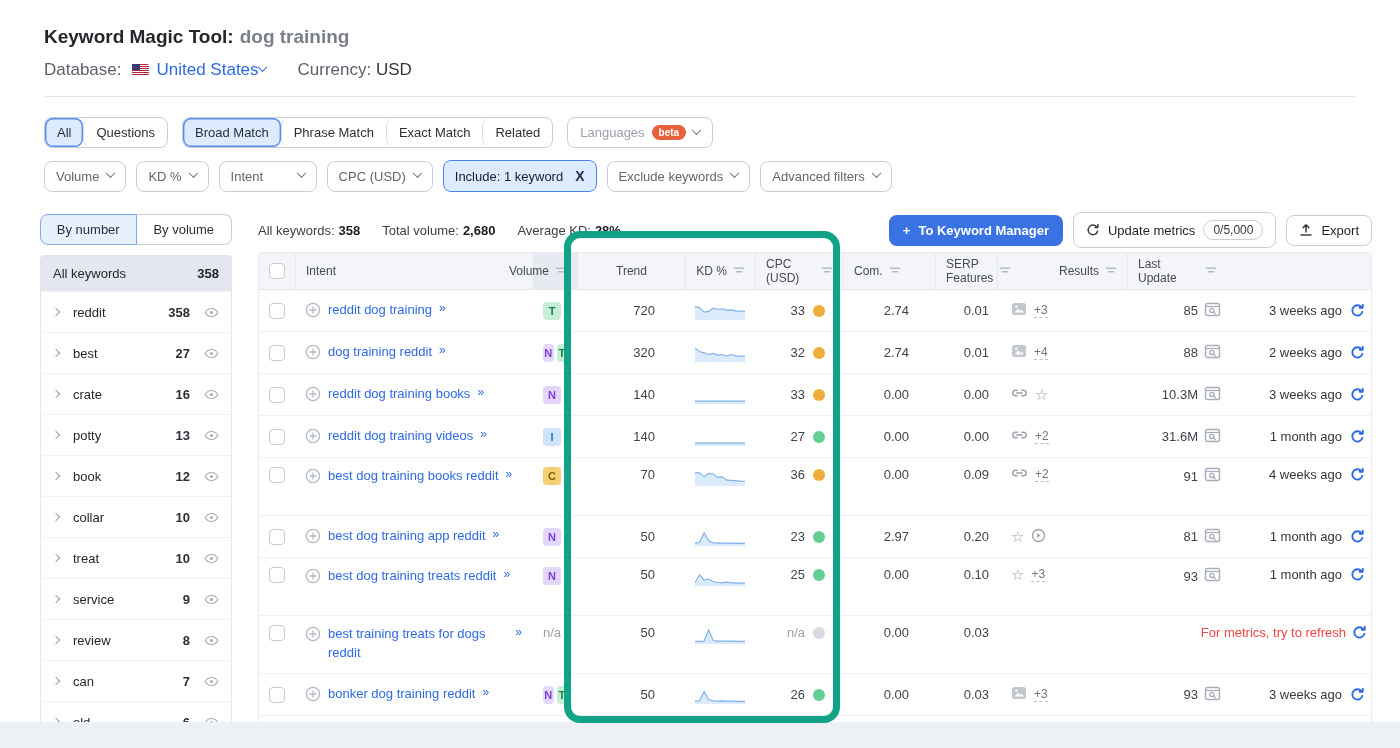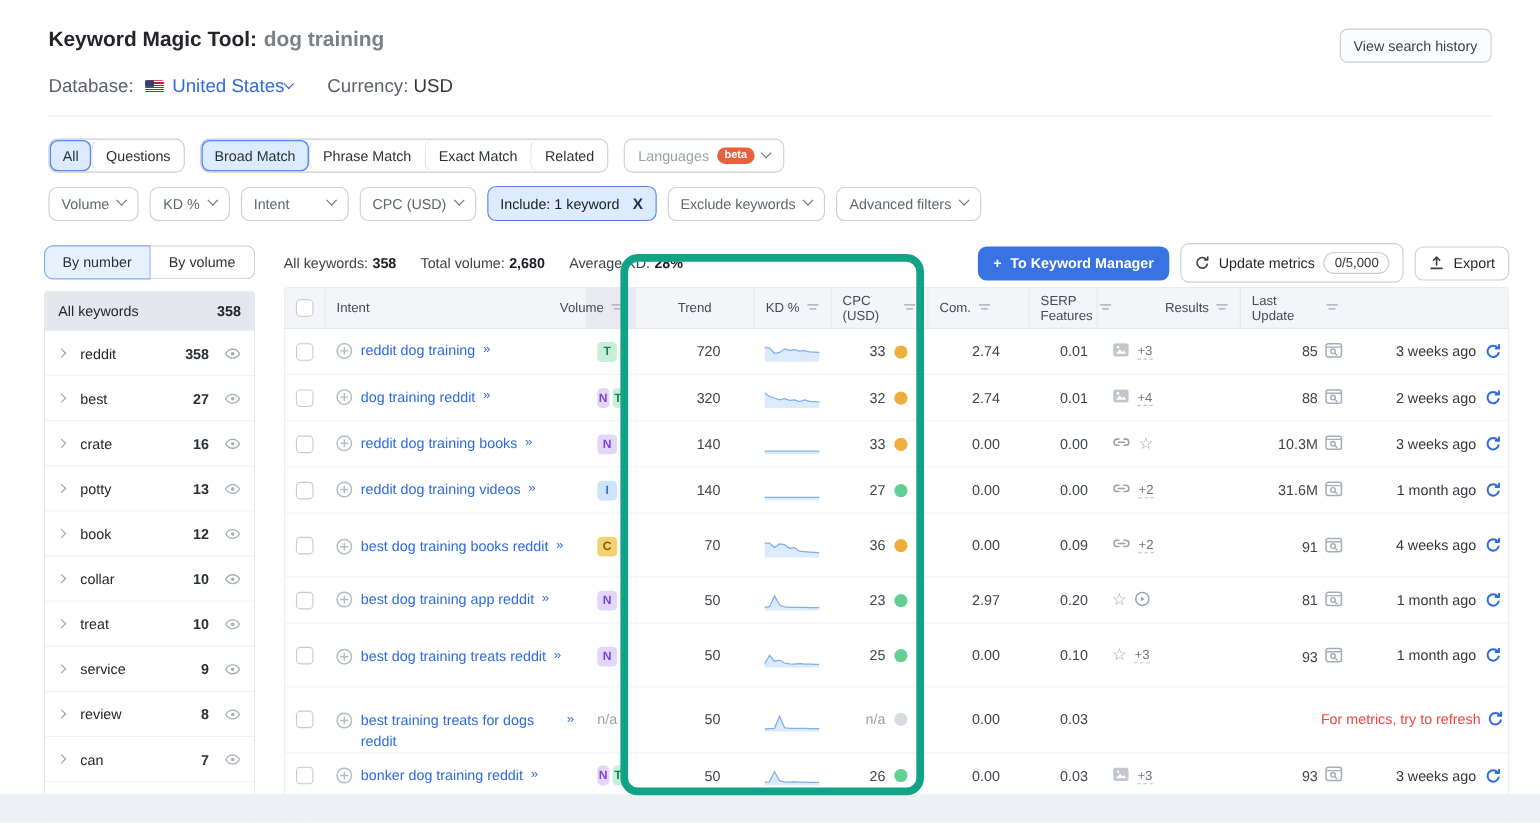--- a/index.html
+++ b/index.html
@@ -84,21 +84,21 @@
   .tbl { margin-top:6px; border:1px solid #e7e9ee; border-bottom:none; border-radius:4px 4px 0 0; }
   .t-head, .t-row { display:grid; grid-template-columns:36px 238px 44px 108px 70px 88px 92px 62px 130px 100px 146px; }
   .t-head { background:#f4f5f8; border-bottom:1px solid #e3e5ea; }
   .h-cell { display:flex; align-items:center; gap:6px; font-size:12px; color:#454a54; height:36px; padding:0 10px; position:relative; }
   .h-cell + .h-cell { border-left:1px solid #e6e8ed; }
   .h-cell.right { justify-content:flex-end; }
   .h-cell.center { justify-content:center; }
   .h-cell.hl { background:#e7eaf1; }
   .t-row { border-bottom:1px solid #eef0f3; background:#fff; align-items:center; min-height:42px; }
   .t-row.tall { min-height:58px; align-items:start; padding-top:9px; }
-  .t-row.tall .cell { align-self:start;margin-top:12px; }
+  .t-row.tall .cell { align-self:start; }
   .cell { padding:0 10px; font-size:13px; color:#3f434c; display:flex; align-items:center; }
   .cell.right { justify-content:flex-end; }
   .cell.center { justify-content:center; }
   .cbx { width:16px; height:16px; border:1px solid #c6cad2; border-radius:4px; background:#fff; display:inline-block; cursor:pointer; }
   .kw-cell { gap:7px; align-items:flex-start; }
   .kw-link { color:#2e6ae0; cursor:pointer; line-height:1.45; }
   .kw-more { color:#2e6ae0; font-size:12px; letter-spacing:1px; cursor:pointer; white-space:nowrap; }
   .plus-circle { color:#b4bac3; flex:0 0 auto; margin-top:1px; display:inline-flex; }
   .badge { width:18px; height:18px; border-radius:4px; font-size:11px; font-weight:700; display:inline-flex;
     align-items:center; justify-content:center; }
@@ -134,23 +134,20 @@
 </head>
 <body>
 
 <div class="app">
 
   <div class="hdr">
     <div class="hdr-top">
       <div class="title-line">
         <span>Keyword Magic Tool:</span><span class="query">dog training</span>
       </div>
-      <button class="btn-ghost">
-        <span>View search history</span>
-      </button>
     </div>
     <div class="db-line">
       <span>Database:</span>
       <span class="flag"></span>
       <span class="db-link">
         <span>United States</span>
         <span class="chev"></span>
       </span>
       <span class="currency">
         <span>Currency:</span>

